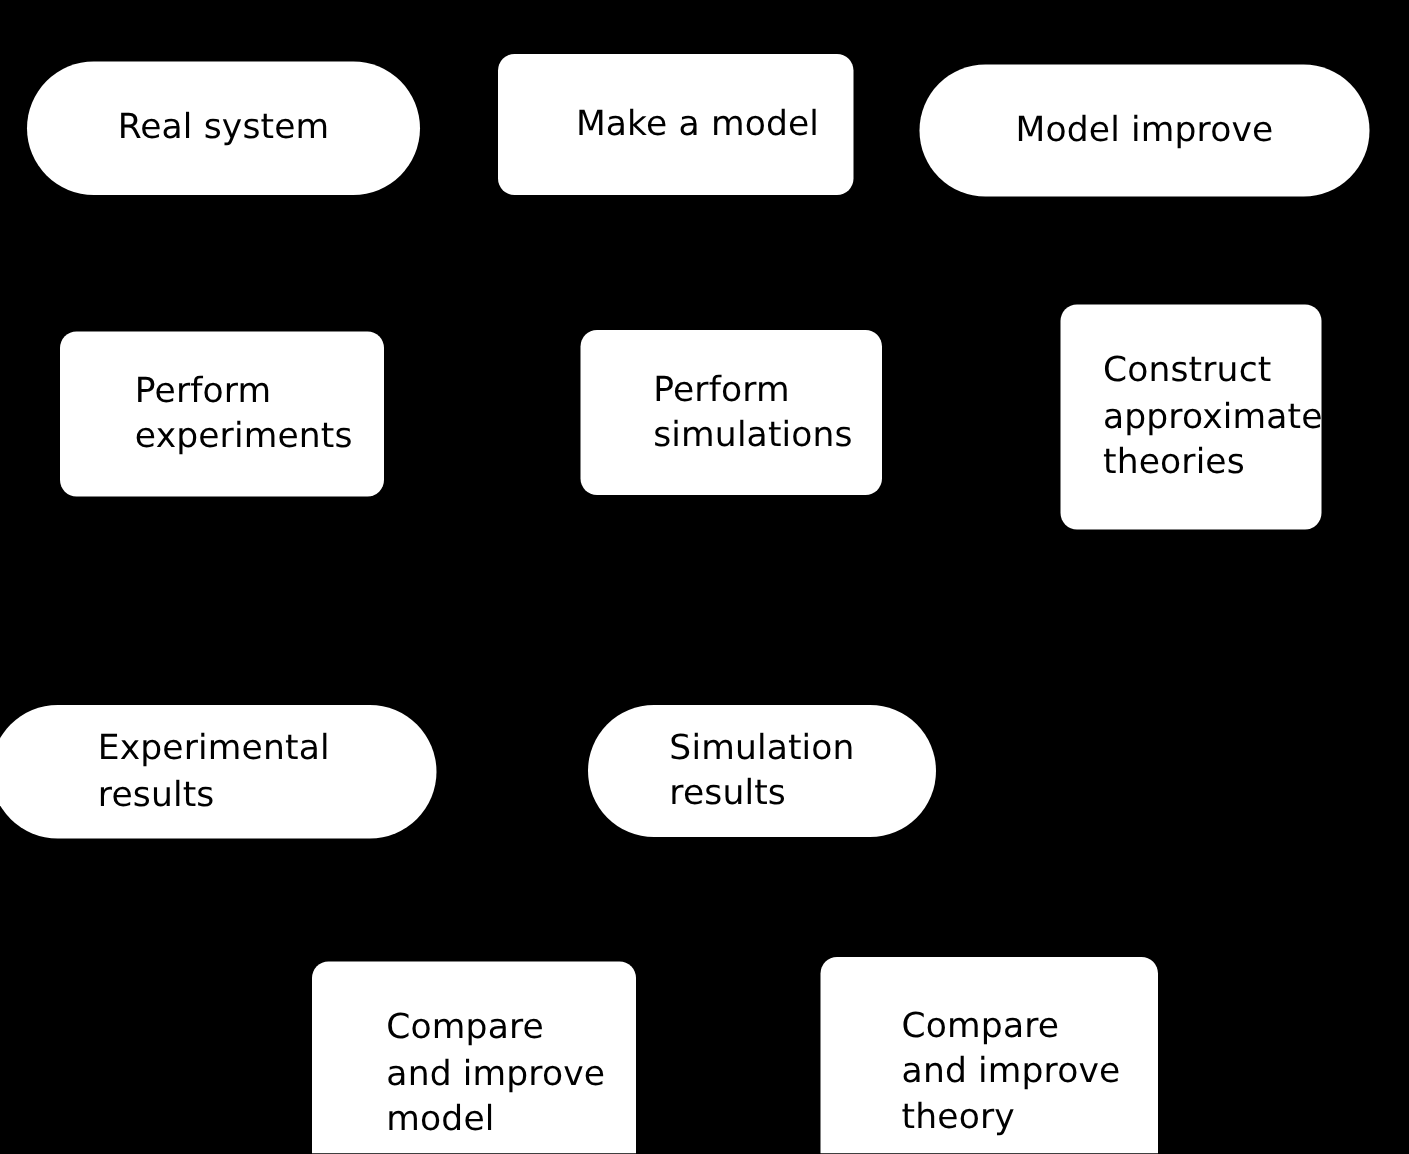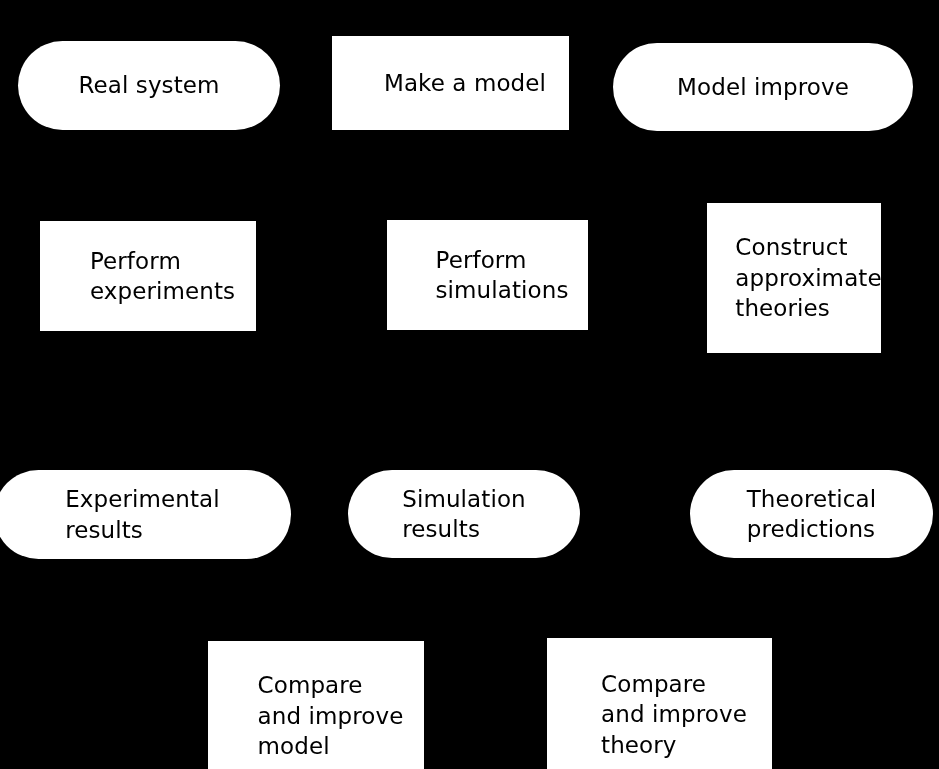--- a/index.html
+++ b/index.html
@@ -32,21 +32,21 @@
     letter-spacing: 0.1px;
     white-space: pre-line;
     padding: 0 6px;
     font-family: "DejaVu Sans", "Liberation Sans", sans-serif;
     margin-top: 30px;
   }
   .node.rounded {
     border-radius: 999px;
   }
   .node.rect {
-    border-radius: 0;
+    border-radius: 11px;
     padding-left: 35px;
   }
   .node-label {
     display: block;
     white-space: pre-line;
   }
   
   .arrow-sliver {
     position: absolute;
     background: #000000;
@@ -86,29 +86,25 @@
     <span class="node-label">Construct
 approximate
 theories</span>
   </div>
 
   <div class="node rounded" style="left:-6px; top:440px; width:297px; height:89px;">
     <span class="node-label">Experimental
 results</span>
   </div>
 
-  <div class="node rounded" style="left:348px; top:440px; width:232px; height:88px;">
+  <div class="node rounded" style="left:392px; top:440px; width:232px; height:88px;">
     <span class="node-label">Simulation
 results</span>
   </div>
 
-  <div class="node rounded" style="left:690px; top:440px; width:243px; height:88px;">
-    <span class="node-label">Theoretical
-predictions</span>
-  </div>
 
   <div class="node rect" style="left:208px; top:611px; width:216px; height:150px;">
     <span class="node-label">Compare
 and improve
 model</span>
   </div>
 
   <div class="node rect" style="left:547px; top:608px; width:225px; height:153px;">
     <span class="node-label">Compare
 and improve

